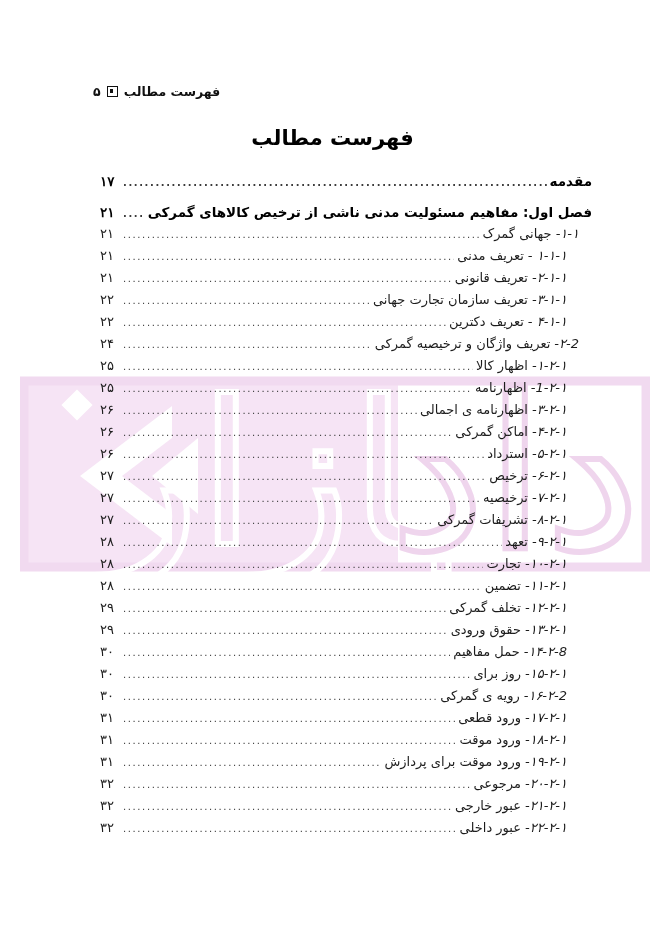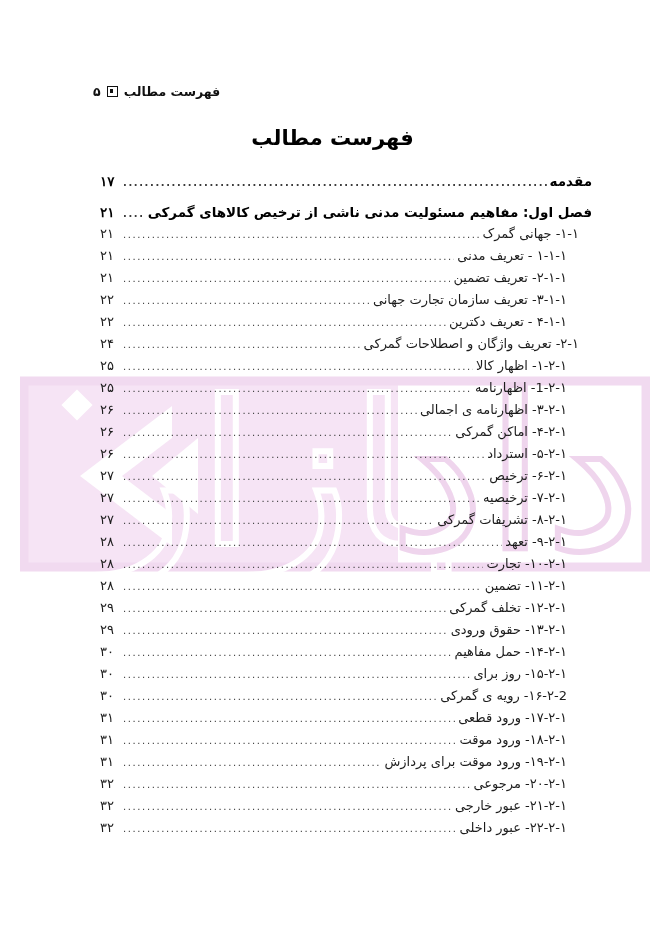--- a/index.html
+++ b/index.html
@@ -15,21 +15,21 @@
   
   .title{position:absolute;top:126px;left:0;width:100%;margin:0;text-align:center;z-index:2;
          font-size:21px;font-weight:bold;color:#000;}
   
   .toc{position:absolute;top:173px;left:100px;right:73px;z-index:1;}
   .row{display:flex;direction:rtl;align-items:baseline;height:22px;font-size:13px;color:#1c1c1c;}
   .row.b{font-weight:bold;font-size:13.5px;color:#000;}
   .row.gap{margin-top:9px;}
   .row.l2{padding-right:13px;}
   .row.l3{padding-right:25px;}
-  .num{direction:ltr;unicode-bidi:isolate;white-space:pre;margin-left:4px;flex:0 0 auto;}
+  .num{direction:ltr;unicode-bidi:isolate;white-space:pre;margin-left:4px;flex:0 0 auto;font-style:italic;}
   .t{white-space:nowrap;flex:0 0 auto;}
   .leader{flex:1 1 auto;overflow:hidden;white-space:nowrap;direction:ltr;text-align:left;
           font-size:10px;letter-spacing:1.6px;color:#3c3c3c;margin:0 3px;}
   .pg{flex:0 0 auto;min-width:20px;direction:ltr;text-align:left;font-family:Liberation Serif, serif;}
 </style>
 </head>
 <body>
 
 <div class="page">
 
@@ -71,39 +71,39 @@
         <span class="pg">۲۱</span>
       </div>
       <div class="row l3">
         <span class="num" dir="ltr">- ۱-۱-۱</span>
         <span class="t">تعریف مدنی</span>
         <span class="leader">....................................................................................................................................................................................</span>
         <span class="pg">۲۱</span>
       </div>
       <div class="row l3">
         <span class="num" dir="ltr">-۲-۱-۱</span>
-        <span class="t">تعریف تضمین</span>
+        <span class="t">تعریف قانونی</span>
         <span class="leader">....................................................................................................................................................................................</span>
         <span class="pg">۲۱</span>
       </div>
       <div class="row l3">
         <span class="num" dir="ltr">-۳-۱-۱</span>
         <span class="t">تعریف سازمان تجارت جهانی</span>
         <span class="leader">....................................................................................................................................................................................</span>
         <span class="pg">۲۲</span>
       </div>
       <div class="row l3">
         <span class="num" dir="ltr">- ۴-۱-۱</span>
         <span class="t">تعریف دکترین</span>
         <span class="leader">....................................................................................................................................................................................</span>
         <span class="pg">۲۲</span>
       </div>
       <div class="row l2">
-        <span class="num" dir="ltr">-۲-۱</span>
-        <span class="t">تعریف واژگان و اصطلاحات گمرکی</span>
+        <span class="num" dir="ltr">-۲-2</span>
+        <span class="t">تعریف واژگان و ترخیصیه گمرکی</span>
         <span class="leader">....................................................................................................................................................................................</span>
         <span class="pg">۲۴</span>
       </div>
       <div class="row l3">
         <span class="num" dir="ltr">-۱-۲-۱</span>
         <span class="t">اظهار کالا</span>
         <span class="leader">....................................................................................................................................................................................</span>
         <span class="pg">۲۵</span>
       </div>
       <div class="row l3">
@@ -172,21 +172,21 @@
         <span class="leader">....................................................................................................................................................................................</span>
         <span class="pg">۲۹</span>
       </div>
       <div class="row l3">
         <span class="num" dir="ltr">-۱۳-۲-۱</span>
         <span class="t">حقوق ورودی</span>
         <span class="leader">....................................................................................................................................................................................</span>
         <span class="pg">۲۹</span>
       </div>
       <div class="row l3">
-        <span class="num" dir="ltr">-۱۴-۲-۱</span>
+        <span class="num" dir="ltr">-۱۴-۲-8</span>
         <span class="t">حمل مفاهیم</span>
         <span class="leader">....................................................................................................................................................................................</span>
         <span class="pg">۳۰</span>
       </div>
       <div class="row l3">
         <span class="num" dir="ltr">-۱۵-۲-۱</span>
         <span class="t">روز برای</span>
         <span class="leader">....................................................................................................................................................................................</span>
         <span class="pg">۳۰</span>
       </div>

